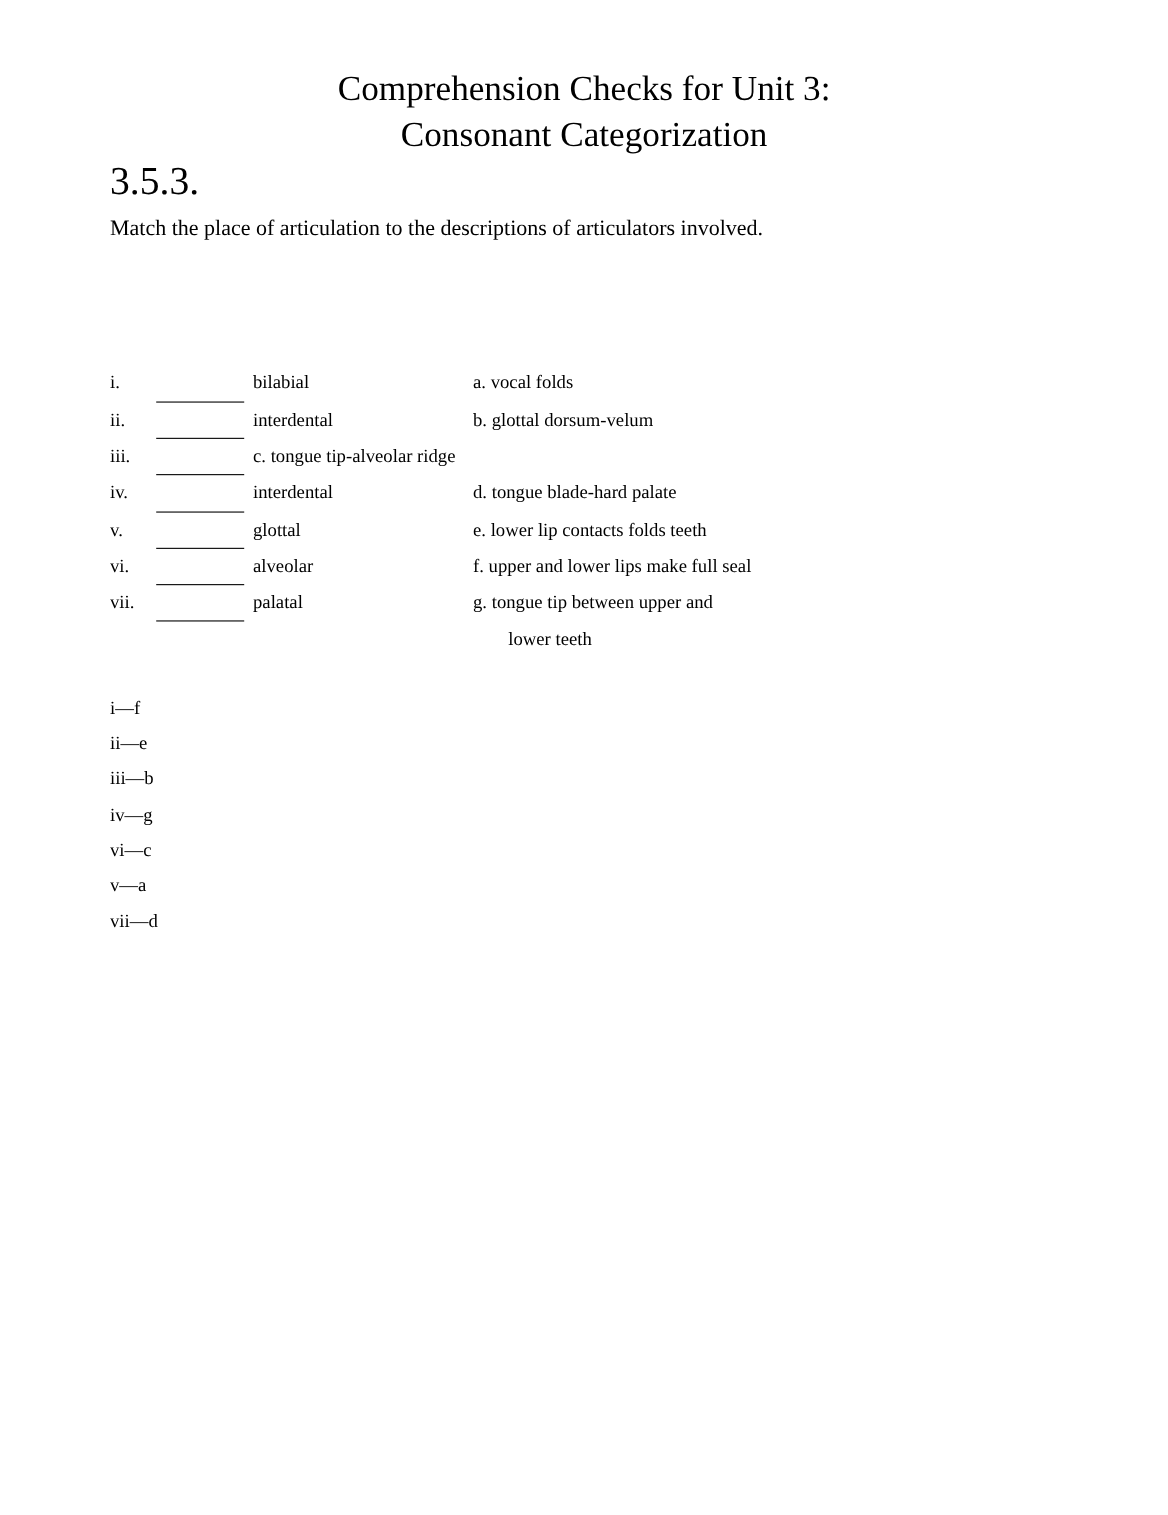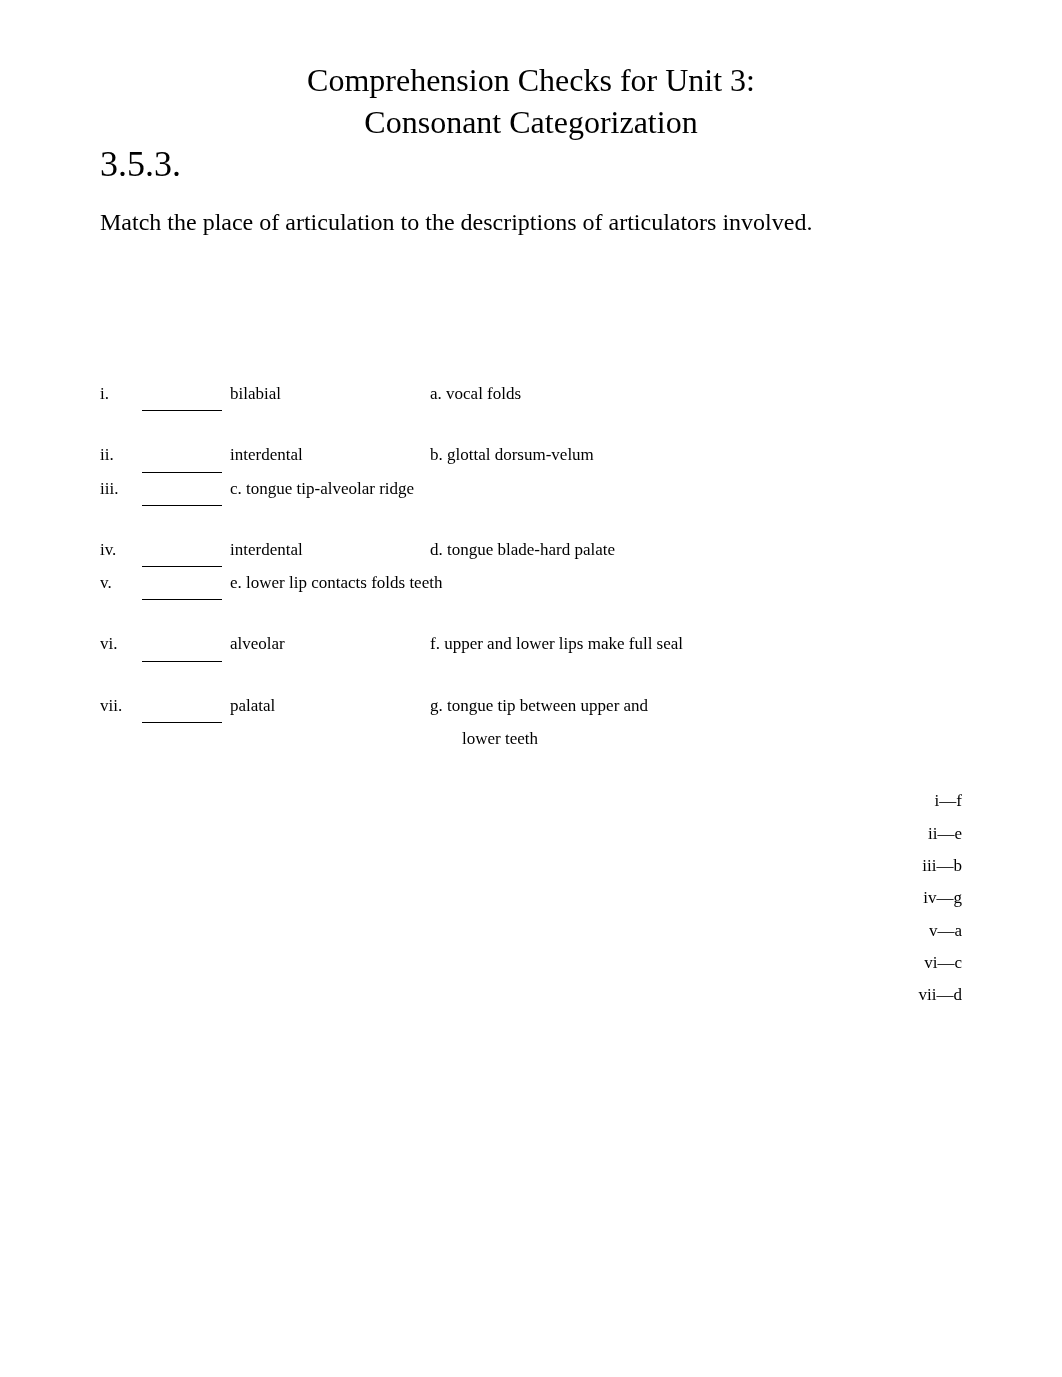--- a/index.html
+++ b/index.html
@@ -32,23 +32,23 @@
     }
 
     .section-number {
       font-size: 36px;
       font-weight: normal;
       margin-right: 6px;
       line-height: 1.2;
     }
 
     .section-instruction {
-      font-size: 24px;
+      font-size: 20px;
       line-height: 1.4;
-      margin-top: 20px;
+      margin-top: 8px;
     }
 
     .spacer {
       height: 80px;
     }
 
     .matching-table {
       margin-top: 10px;
       margin-bottom: 30px;
       font-size: 17px;
@@ -69,21 +69,20 @@
       display: inline-block;
       border-bottom: 1px solid #000;
       width: 80px;
       margin-right: 8px;
       flex-shrink: 0;
     }
 
     .match-term {
       width: 200px;
       flex-shrink: 0;
-      margin-top: 28px;
     }
 
     .match-definition {
       flex: 1;
     }
 
     .match-row-continued {
       display: flex;
       align-items: center;
       padding-left: 362px;
@@ -94,21 +93,20 @@
       line-height: 2;
     }
 
     .answers-label {
       font-weight: bold;
       margin-bottom: 2px;
     }
 
     .answer-item {
       line-height: 1.9;
-      text-align: right;
     }
   </style>
 </head>
 <body>
 
 <h1 class="page-title">
   <span>Comprehension Checks for Unit 3:</span><br>
   <span>Consonant Categorization</span>
 </h1>
 
@@ -139,20 +137,21 @@
     </div>
     <div class="match-row">
       <span class="match-numeral">iv.</span>
       <span class="match-blank">&nbsp;</span>
       <span class="match-term">interdental</span>
       <span class="match-definition">d. tongue blade-hard palate</span>
     </div>
     <div class="match-row">
       <span class="match-numeral">v.</span>
       <span class="match-blank">&nbsp;</span>
+      <span class="match-term">glottal</span>
       <span class="match-definition">e. lower lip contacts folds teeth</span>
     </div>
     <div class="match-row">
       <span class="match-numeral">vi.</span>
       <span class="match-blank">&nbsp;</span>
       <span class="match-term">alveolar</span>
       <span class="match-definition">f. upper and lower lips make full seal</span>
     </div>
     <div class="match-row">
       <span class="match-numeral">vii.</span>
@@ -163,16 +162,16 @@
     <div class="match-row-continued">
       <span>lower teeth</span>
     </div>
   </div>
 
 <div class="answers-section">
     <div class="answer-item">i—f</div>
     <div class="answer-item">ii—e</div>
     <div class="answer-item">iii—b</div>
     <div class="answer-item">iv—g</div>
+    <div class="answer-item">vi—c</div>
     <div class="answer-item">v—a</div>
-    <div class="answer-item">vi—c</div>
     <div class="answer-item">vii—d</div>
   </div>
 
 </body></html>

